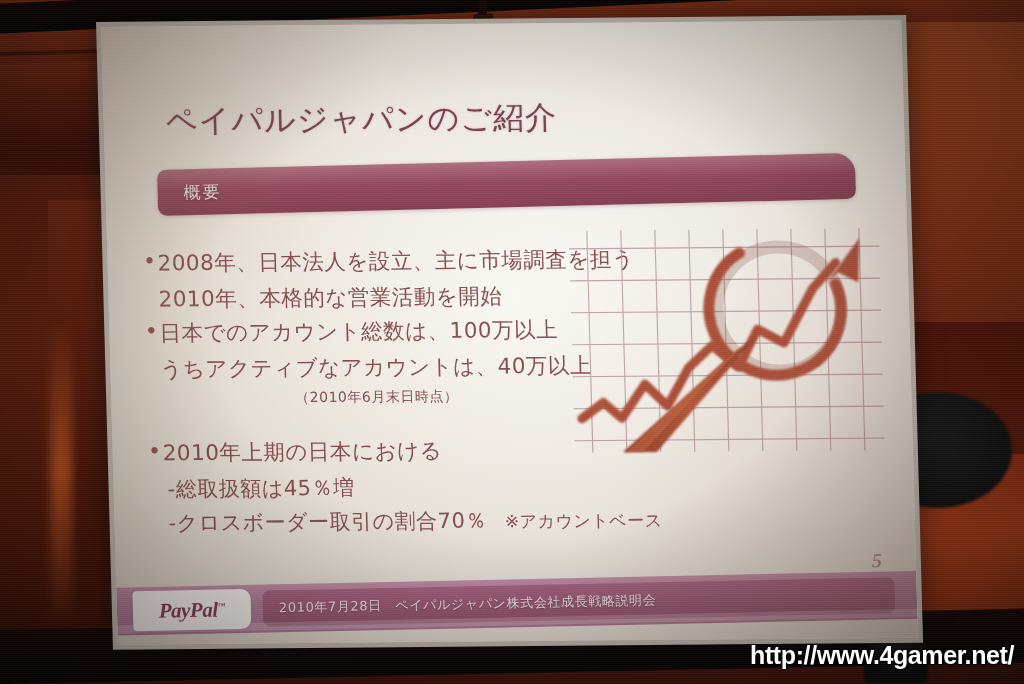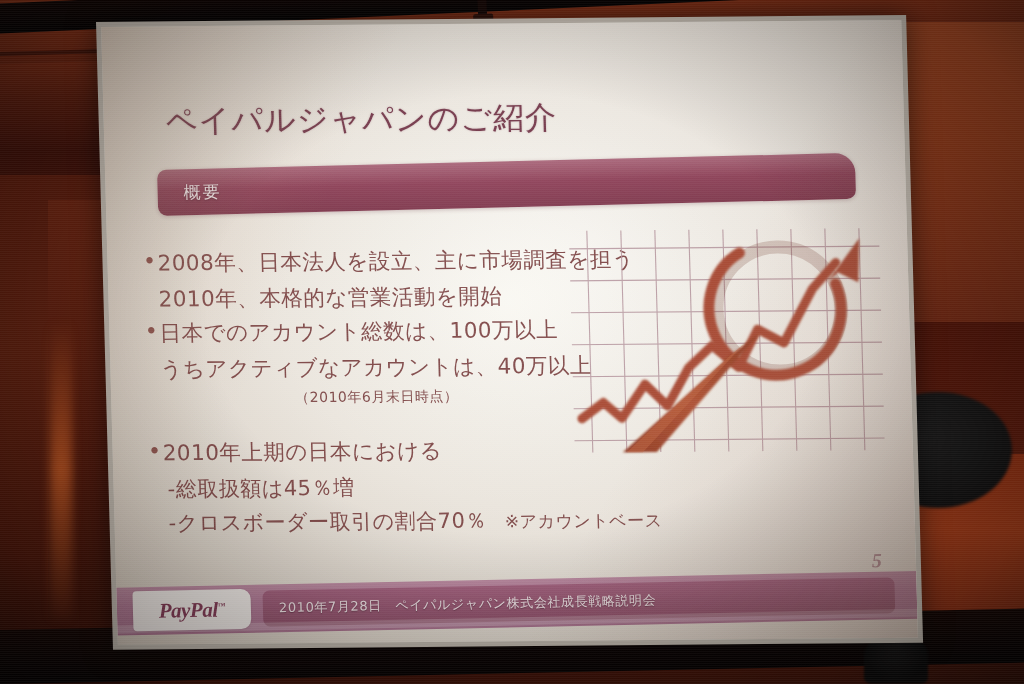--- a/index.html
+++ b/index.html
@@ -355,14 +355,15 @@
           <div class="footer-strip"></div>
         </div>
 
       </div>
     </div>
   </div>
 
   <div class="vignette"></div>
   <div class="grain"></div>
 
+  <div class="watermark">http://www.4gamer.net/</div>
 
 </div>
 
 </body></html>

